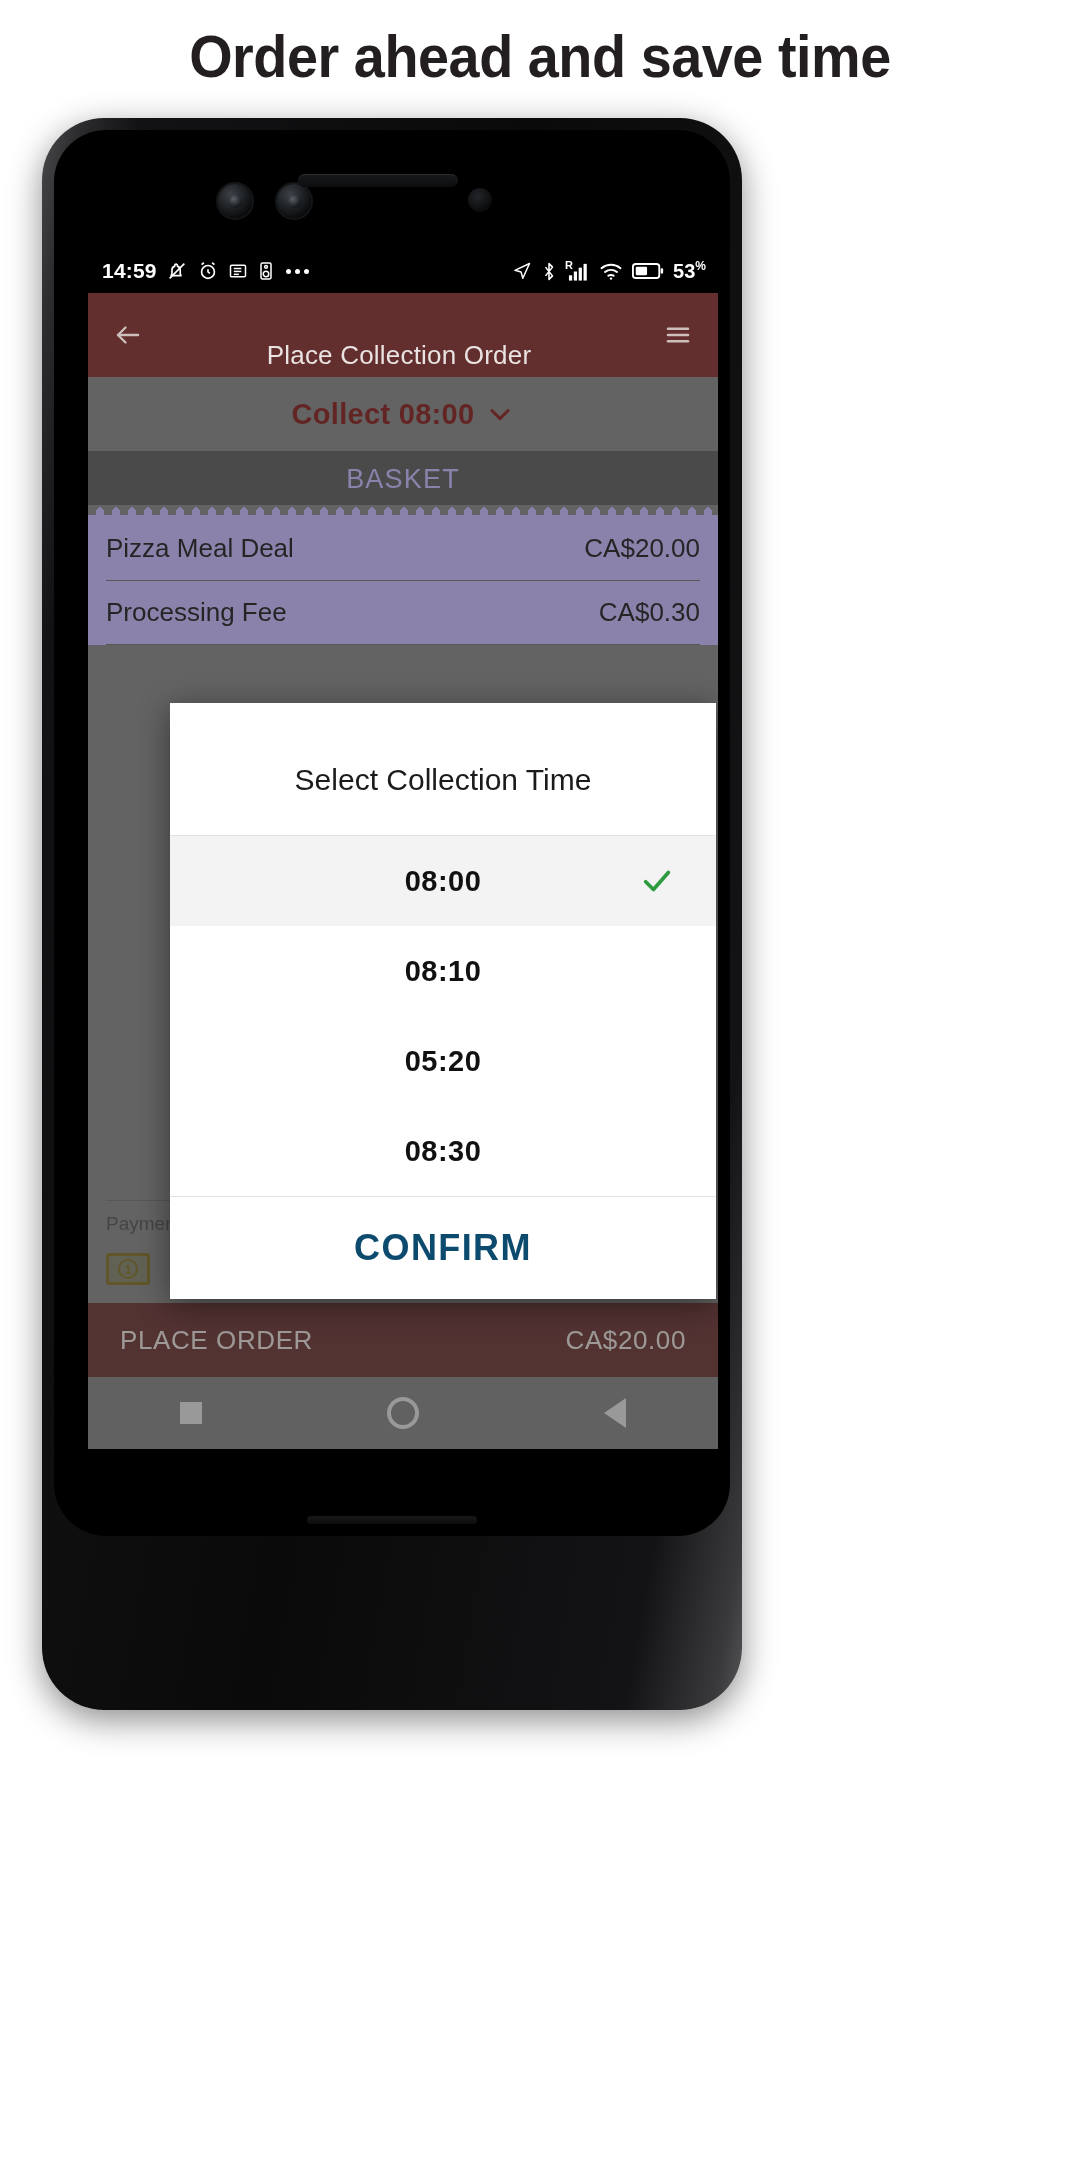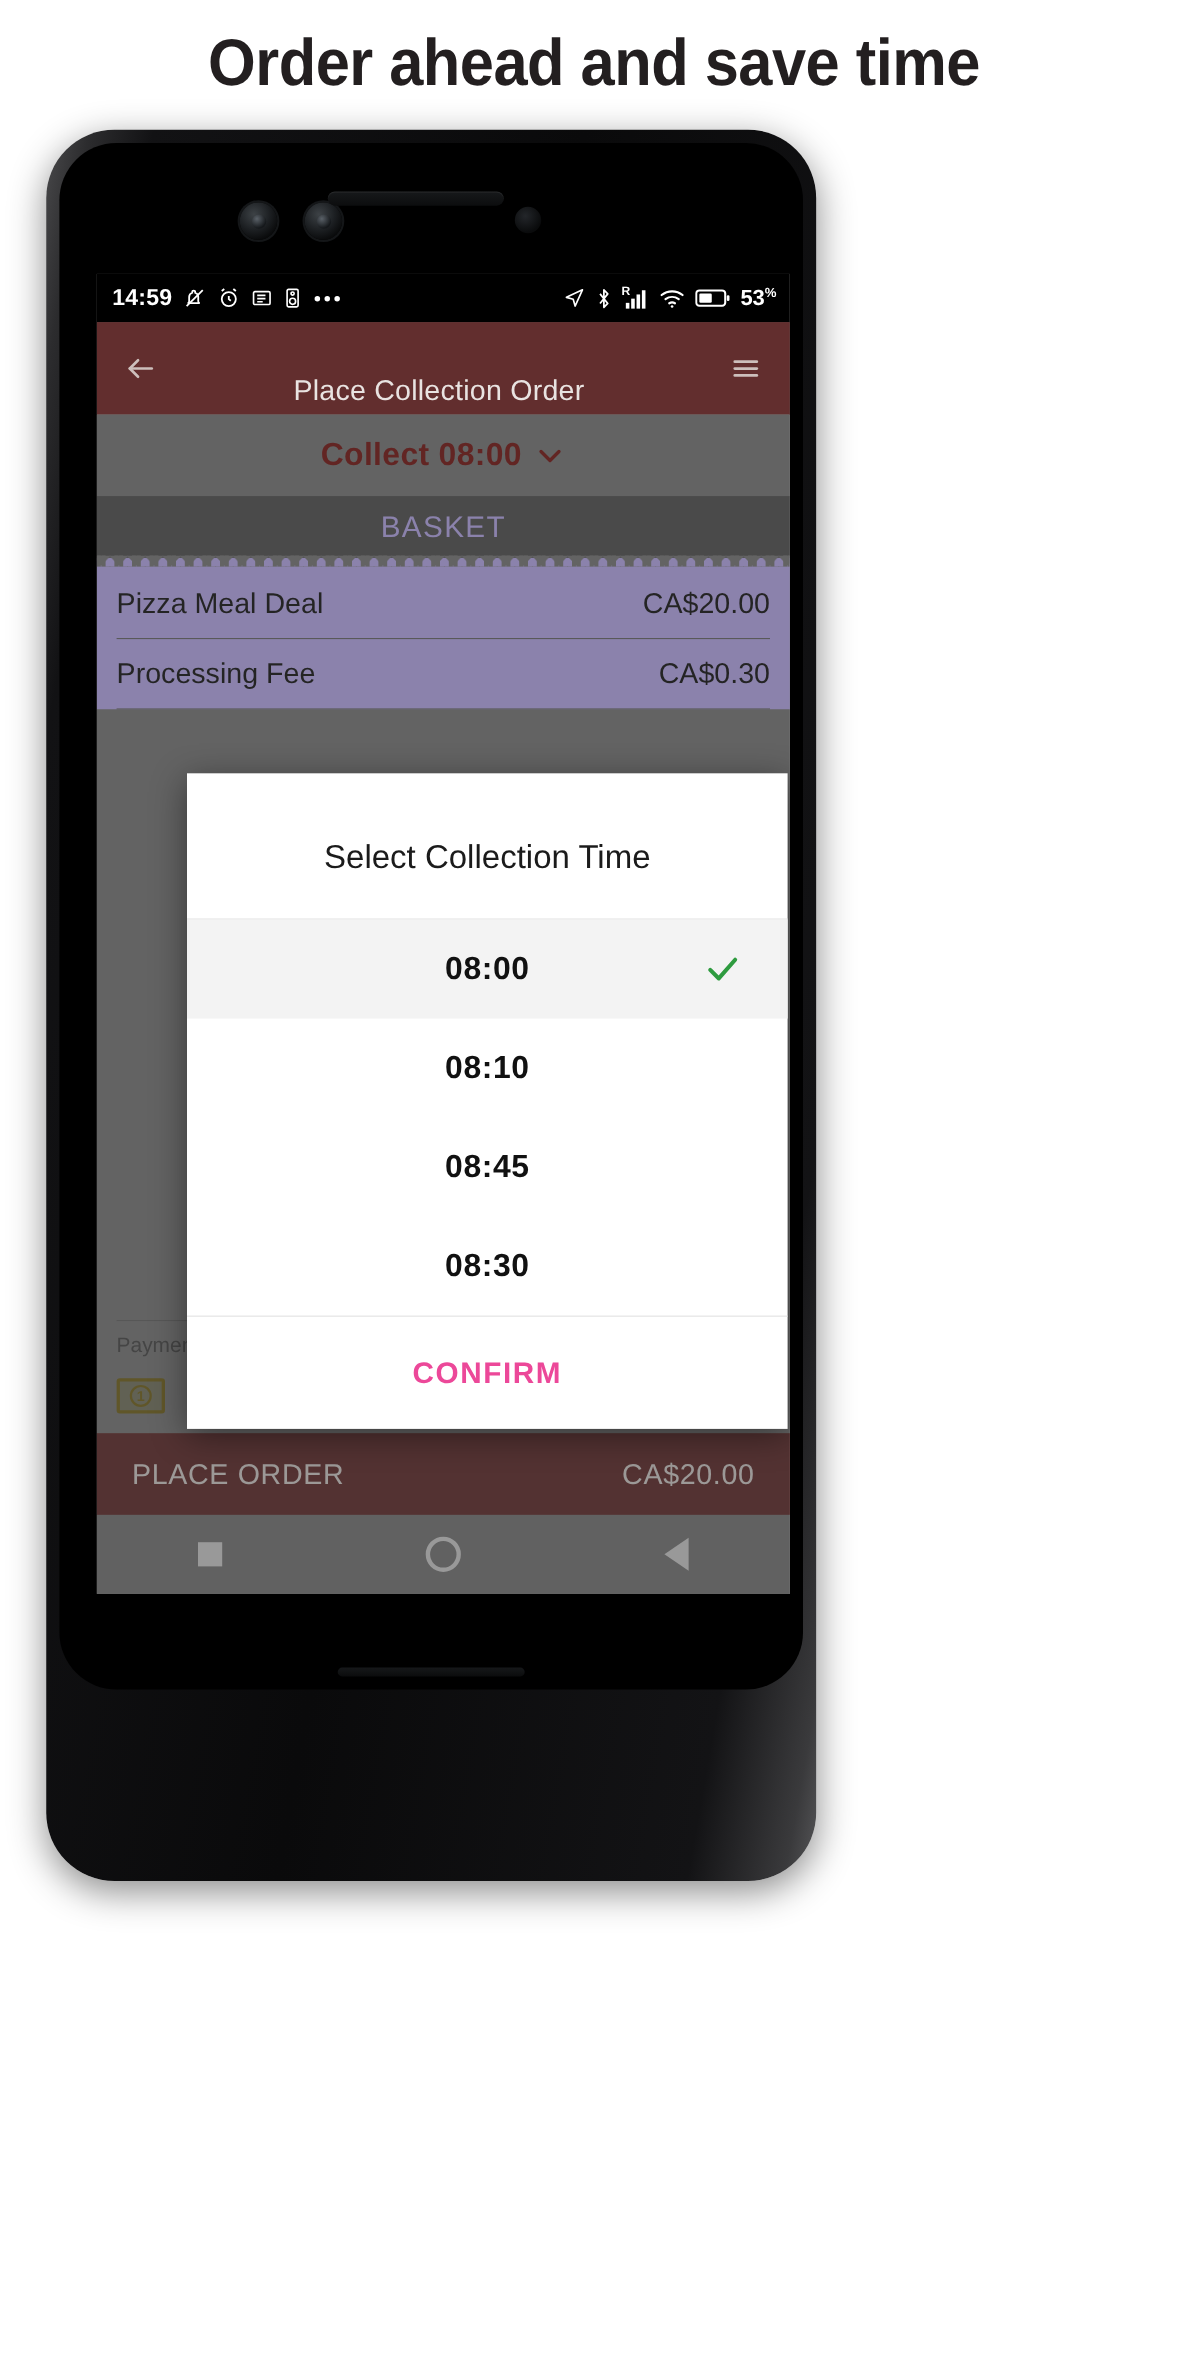--- a/index.html
+++ b/index.html
@@ -245,21 +245,21 @@
   .check {
     position: absolute; right: 42px; top: 50%;
     transform: translateY(-50%);
     width: 34px; height: 34px;
   }
   .dlg-confirm {
     height: 102px;
     display: flex; align-items: center; justify-content: center;
   }
   .dlg-confirm .lbl {
-    font-size: 27px; font-weight: bold; color: #ec4899; letter-spacing: 1.4px;
+    font-size: 36px; font-weight: bold; color: #0c4a6e; letter-spacing: 1.4px;
   }
 </style>
 </head>
 <body>
 
 <h1 class="page-heading">Order ahead and save time</h1>
 
 <div class="phone-frame">
   <div class="btn-power"></div>
   <div class="btn-vol"></div>
@@ -451,21 +451,21 @@
             <span class="check">
               <svg width="34" height="34" viewBox="0 0 24 24" fill="none" stroke="#2e9b3f" stroke-width="2.6" stroke-linecap="round" stroke-linejoin="round">
                 <polyline points="4,12.5 9.5,18 20,6"></polyline>
               </svg>
             </span>
           </div>
           <div class="time-row">
             <span class="t">08:10</span>
           </div>
           <div class="time-row">
-            <span class="t">08:45</span>
+            <span class="t">05:20</span>
           </div>
           <div class="time-row">
             <span class="t">08:30</span>
           </div>
         </div>
 
         <div class="dlg-div"></div>
         <div class="dlg-confirm">
           <span class="lbl">CONFIRM</span>
         </div>

